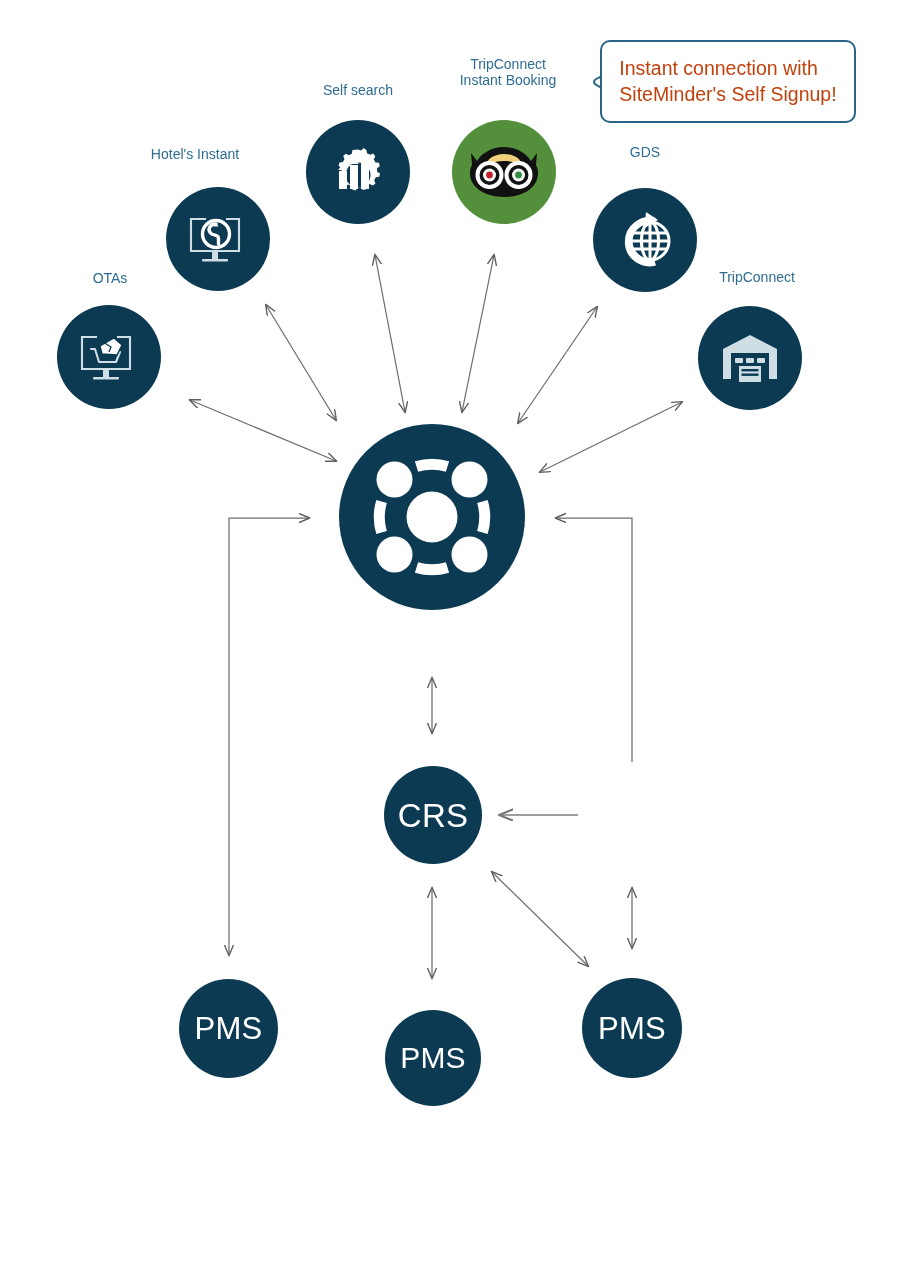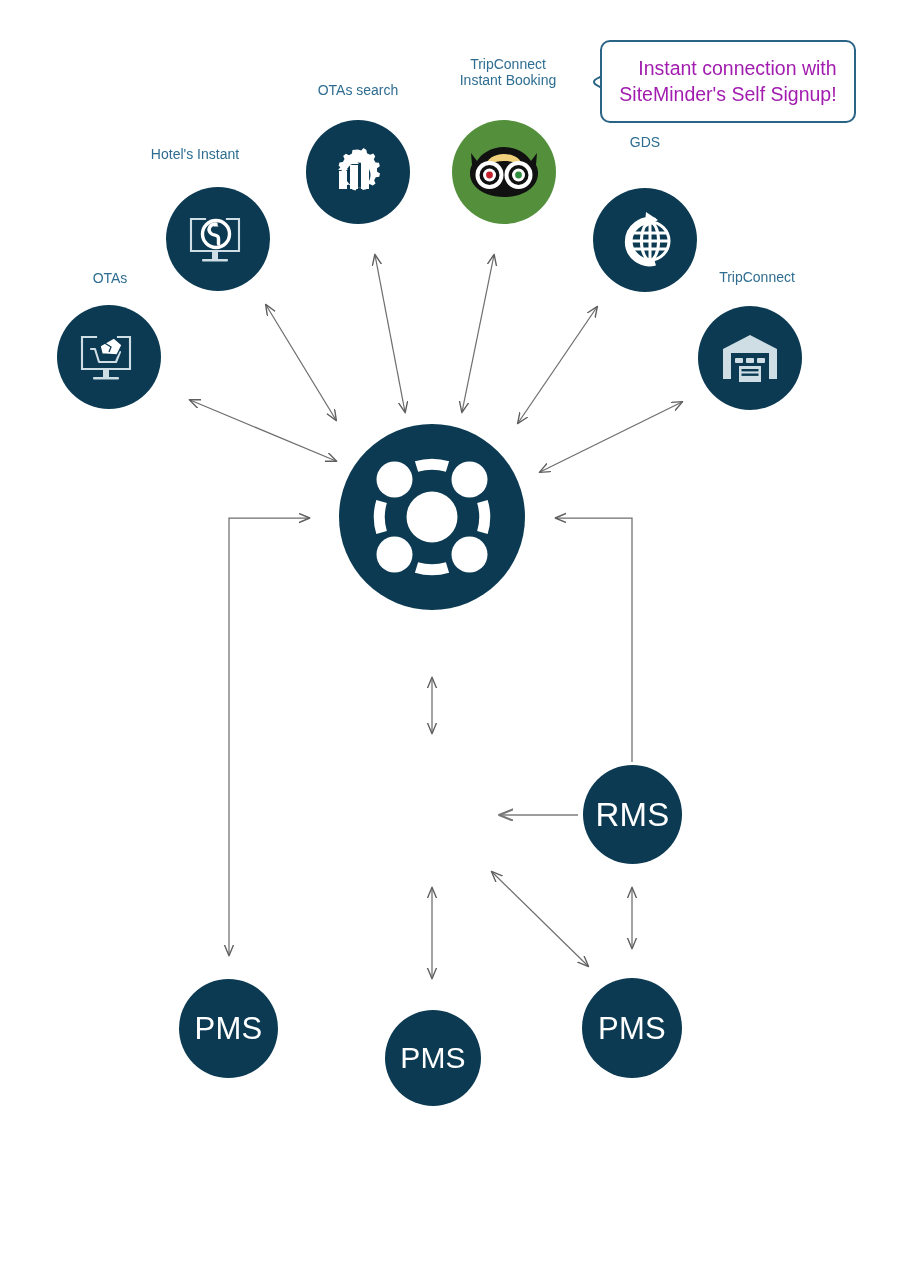--- a/index.html
+++ b/index.html
@@ -68,24 +68,24 @@
     height: 83px;
     border: 2px solid #2a6485;
     border-radius: 10px;
     background: #ffffff;
     box-sizing: border-box;
     display: flex;
     align-items: center;
     justify-content: center;
   }
   #callout .ctext {
-    color: #a21caf;
+    color: #c2410c;
     font-size: 19.5px;
     line-height: 1.33;
-    text-align: right;
+    text-align: left;
     white-space: pre-line;
   }
   
   #callout-tail {
     position: absolute;
     left: 583px;
     top: 62px;
     width: 20px;
     height: 40px;
   }
@@ -184,21 +184,21 @@
         <rect x="25" y="41" width="6" height="8"></rect>
         <rect x="15" y="49" width="26" height="2.6" rx="1"></rect>
       </g>
 
       <circle cx="29" cy="24" r="13.5" fill="none" stroke="#ffffff" stroke-width="3.4"></circle>
       <path d="M29,14 C22.5,14 20.5,19.5 23.5,23 C26.5,26.5 31.5,23.5 31.5,28.5 L31.5,34" fill="none" stroke="#ffffff" stroke-width="3.4" stroke-linecap="round"></path>
       <path d="M26.5,16.5 L29,13.2 L31.5,16.5" fill="#ffffff"></path>
     </svg>
   </div>
 
-  <div class="label" style="left:274px; top:82px; width:168px;">OTAs search</div>
+  <div class="label" style="left:274px; top:82px; width:168px;">Self search</div>
   <div class="node" style="left:306px; top:120px; width:104px; height:104px;">
     <svg class="glyph" width="62" height="62" viewBox="0 0 62 62" aria-hidden="true">
 
       <g fill="#ffffff">
         <path d="M31,7
                  l3.6,1.1 2.6,-2.7 3.1,2.1 0.6,3.7 3.4,1.7 3.4,-1.5 2.2,3.1 -1.6,3.4 2,3.2 3.7,0.4 0.8,3.7 -3,2.2 0.1,3.8 3.2,1.9 -0.9,3.7 -3.7,0.5 -1.8,3.3 1.5,3.4 -3,2.3 -3.4,-1.6 -3.2,2 -0.5,3.7 -3.7,0.8 -2.2,-3 -3.8,0.1 -1.9,3.2 -3.7,-0.9 -0.5,-3.7 -3.3,-1.8 -3.4,1.5 -2.3,-3 1.6,-3.4 -2,-3.2 -3.7,-0.5 -0.8,-3.7 3,-2.2 -0.1,-3.8 -3.2,-1.9 0.9,-3.7 3.7,-0.5 1.8,-3.3 -1.5,-3.4 3,-2.3 3.4,1.6 3.2,-2 0.5,-3.7 z" transform="translate(0.5,2) scale(0.92) translate(2,0)"></path>
       </g>
 
       <circle cx="31" cy="34" r="12.5" fill="#0b3a52"></circle>
 
@@ -236,21 +236,21 @@
         <circle cx="24.5" cy="34" r="6.5" fill="#ffffff"></circle>
         <circle cx="24.5" cy="34" r="3.4" fill="#c4202c"></circle>
         <circle cx="53.5" cy="34" r="14" fill="#ffffff"></circle>
         <circle cx="53.5" cy="34" r="10" fill="#111111"></circle>
         <circle cx="53.5" cy="34" r="6.5" fill="#ffffff"></circle>
         <circle cx="53.5" cy="34" r="3.4" fill="#2f8f3e"></circle>
       </g>
     </svg>
   </div>
 
-  <div class="label" style="left:592px; top:134px; width:106px;">GDS</div>
+  <div class="label" style="left:592px; top:144px; width:106px;">GDS</div>
   <div class="node" style="left:593px; top:188px; width:104px; height:104px;">
     <svg class="glyph" width="64" height="64" viewBox="0 0 64 64" aria-hidden="true">
 
       <g>
         <circle cx="37" cy="33" r="19" fill="none" stroke="#ffffff" stroke-width="3"></circle>
         <ellipse cx="37" cy="33" rx="8.6" ry="19" fill="none" stroke="#ffffff" stroke-width="3"></ellipse>
         <line x1="37" y1="14" x2="37" y2="52" stroke="#ffffff" stroke-width="3"></line>
         <line x1="19.5" y1="25" x2="54.5" y2="25" stroke="#ffffff" stroke-width="3"></line>
         <line x1="18" y1="33" x2="56" y2="33" stroke="#ffffff" stroke-width="3"></line>
         <line x1="19.5" y1="41" x2="54.5" y2="41" stroke="#ffffff" stroke-width="3"></line>
@@ -295,24 +295,24 @@
       <g fill="#ffffff">
         <circle cx="26.5" cy="26.5" r="18"></circle>
         <circle cx="101.5" cy="26.5" r="18"></circle>
         <circle cx="26.5" cy="101.5" r="18"></circle>
         <circle cx="101.5" cy="101.5" r="18"></circle>
         <circle cx="64" cy="64" r="25.5"></circle>
       </g>
     </svg>
   </div>
 
-
-  <div class="node" style="left:583px; top:765px; width:99px; height:99px;">
-    <span class="node-text" style="font-size:33px;">RMS</span>
-  </div>
+  <div class="node" style="left:384px; top:766px; width:98px; height:98px;">
+    <span class="node-text" style="font-size:33px;">CRS</span>
+  </div>
+
 
   <div class="node" style="left:179px; top:979px; width:99px; height:99px;">
     <span class="node-text" style="font-size:31px;">PMS</span>
   </div>
 
   <div class="node" style="left:385px; top:1010px; width:96px; height:96px;">
     <span class="node-text" style="font-size:30px;">PMS</span>
   </div>
 
   <div class="node" style="left:582px; top:978px; width:100px; height:100px;">

